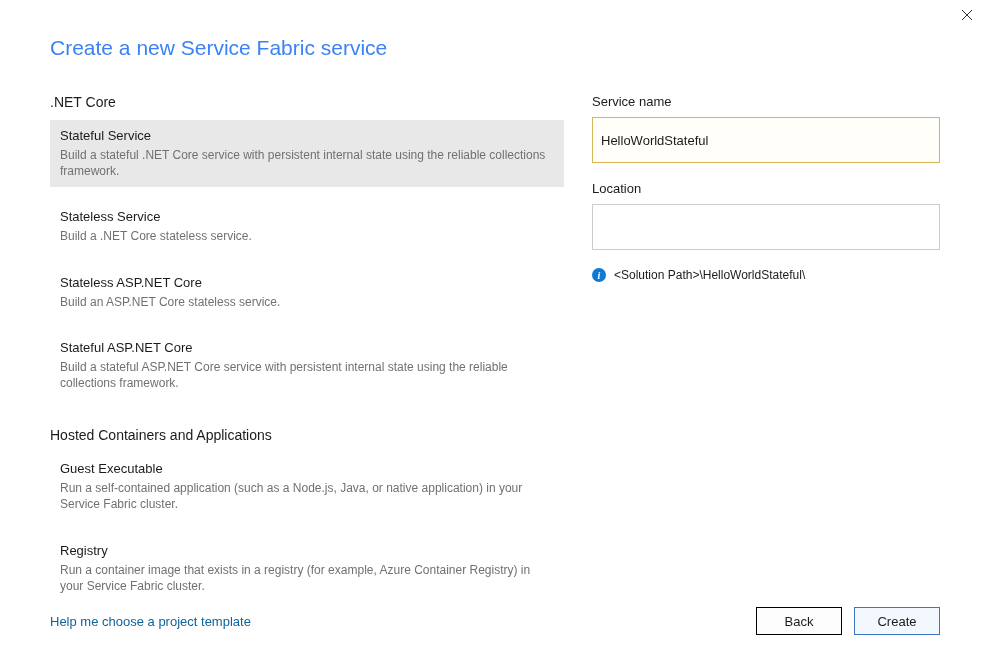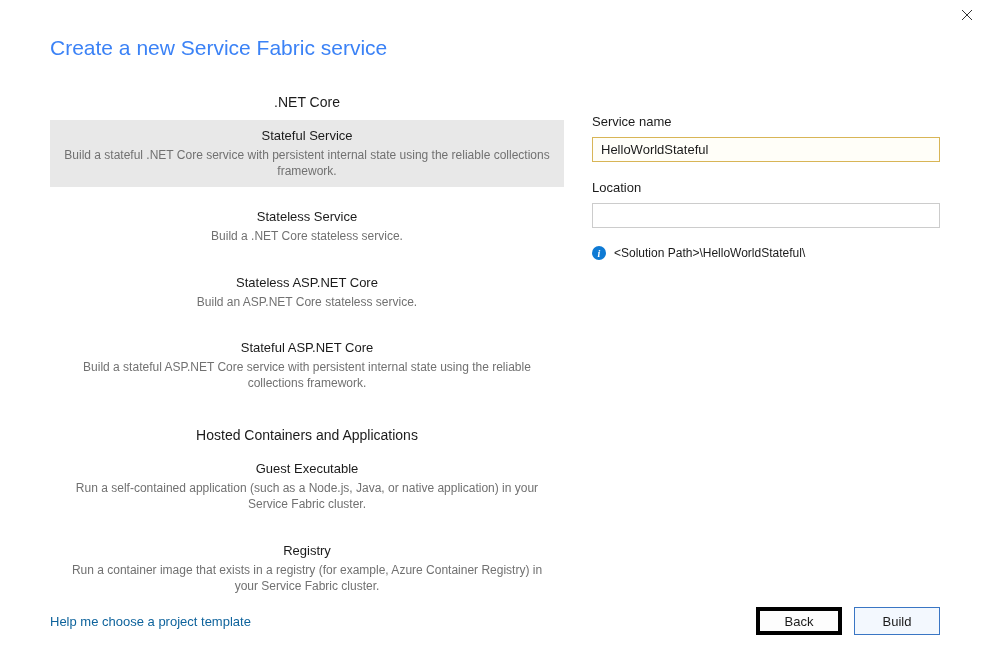--- a/index.html
+++ b/index.html
@@ -41,21 +41,20 @@
   }
   .content-row {
     display: flex;
     flex: 1;
     min-height: 0;
   }
   .left-col {
     width: 520px;
     position: relative;
     display: flex;
-    text-align: center;
   }
   .template-scroll {
     flex: 1;
     overflow-y: scroll;
     padding-right: 6px;
     scrollbar-width: thin;
     scrollbar-color: #c2c2c2 #ffffff;
   }
   .template-scroll::-webkit-scrollbar { width: 12px; }
   .template-scroll::-webkit-scrollbar-track { background: #fff; }
@@ -81,32 +80,31 @@
     margin-bottom: 4px;
   }
   .template-desc {
     font-size: 12px;
     color: #717171;
     line-height: 1.35;
   }
   .right-col {
     flex: 1;
     padding-left: 22px;
-    margin-top: 20px;
   }
   .form-label {
     font-size: 13px;
     color: #1b1b1b;
     margin-bottom: 8px;
     display: block;
   }
   .form-group { margin-bottom: 18px; }
   .text-input {
     width: 100%;
-    height: 25px;
+    height: 46px;
     border: 1px solid #cccccc;
     padding: 0 8px;
     font-family: inherit;
     font-size: 13px;
     color: #1b1b1b;
     outline: none;
   }
   .text-input.active {
     border: 1px solid #d8b556;
     background: #fffef8;
@@ -148,21 +146,21 @@
   }
   .help-link {
     color: #0e639c;
     font-size: 13px;
     cursor: pointer;
   }
   .btn-row { display: flex; gap: 12px; }
   .btn {
     width: 86px;
     height: 28px;
-    border: 4px solid #000000;
+    border: 1px solid #000000;
     background: #fdfdfd;
     font-family: inherit;
     font-size: 13px;
     color: #1b1b1b;
     cursor: pointer;
   }
   .btn.primary {
     border: 1px solid #3a76c4;
     background: #f3f8fe;
   }
@@ -238,16 +236,16 @@
         <span class="info-icon">i</span>
         <span class="info-text">&lt;Solution Path&gt;\HelloWorldStateful\</span>
       </div>
     </div>
   </div>
 
   <div class="footer">
     <span class="help-link">Help me choose a project template</span>
     <div class="btn-row">
       <button class="btn">Back</button>
-      <button class="btn primary">Build</button>
+      <button class="btn primary">Create</button>
     </div>
   </div>
 </div>
 
 </body></html>

